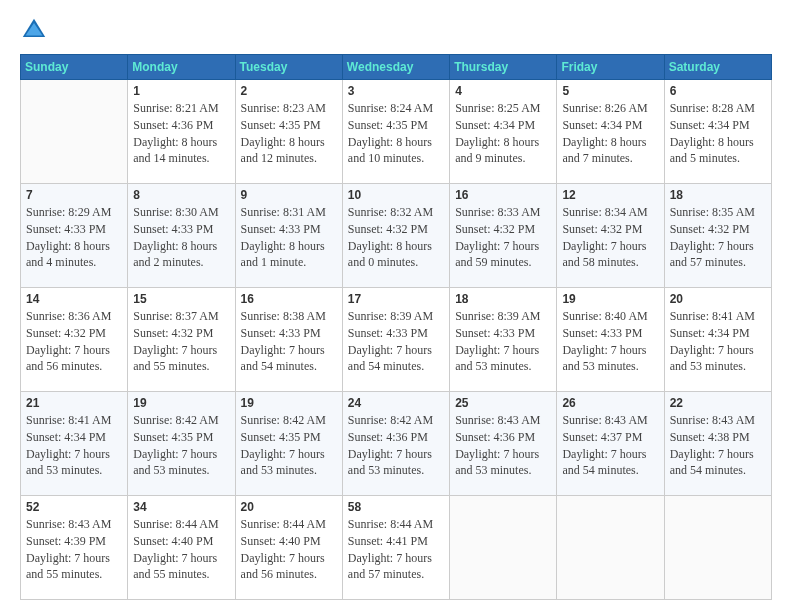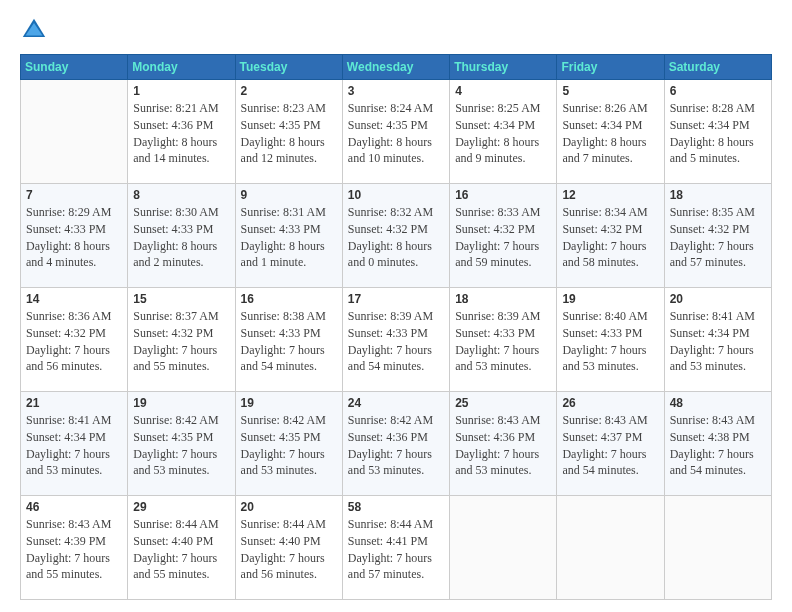--- a/index.html
+++ b/index.html
@@ -241,31 +241,31 @@
           </td>
           <td>
             <span class="day-number">25</span>
             <div class="day-info">Sunrise: 8:43 AM<br>Sunset: 4:36 PM<br>Daylight: 7 hours<br>and 53 minutes.<br></div>
           </td>
           <td>
             <span class="day-number">26</span>
             <div class="day-info">Sunrise: 8:43 AM<br>Sunset: 4:37 PM<br>Daylight: 7 hours<br>and 54 minutes.<br></div>
           </td>
           <td>
-            <span class="day-number">48</span>
+            <span class="day-number">22</span>
             <div class="day-info">Sunrise: 8:43 AM<br>Sunset: 4:38 PM<br>Daylight: 7 hours<br>and 54 minutes.<br></div>
           </td>
         </tr>
         <tr>
           <td>
-            <span class="day-number">46</span>
+            <span class="day-number">52</span>
             <div class="day-info">Sunrise: 8:43 AM<br>Sunset: 4:39 PM<br>Daylight: 7 hours<br>and 55 minutes.<br></div>
           </td>
           <td>
-            <span class="day-number">29</span>
+            <span class="day-number">34</span>
             <div class="day-info">Sunrise: 8:44 AM<br>Sunset: 4:40 PM<br>Daylight: 7 hours<br>and 55 minutes.<br></div>
           </td>
           <td>
             <span class="day-number">20</span>
             <div class="day-info">Sunrise: 8:44 AM<br>Sunset: 4:40 PM<br>Daylight: 7 hours<br>and 56 minutes.<br></div>
           </td>
           <td>
             <span class="day-number">58</span>
             <div class="day-info">Sunrise: 8:44 AM<br>Sunset: 4:41 PM<br>Daylight: 7 hours<br>and 57 minutes.<br></div>
           </td>

